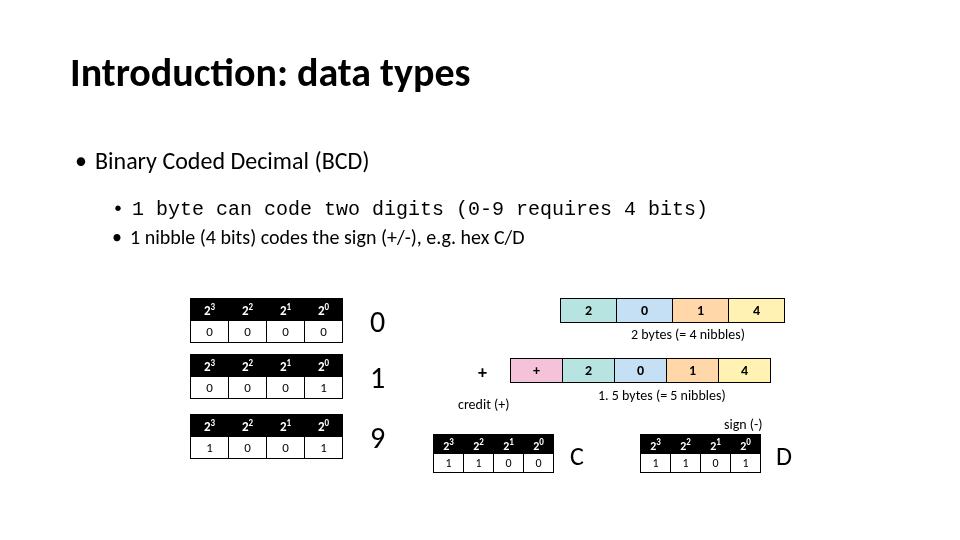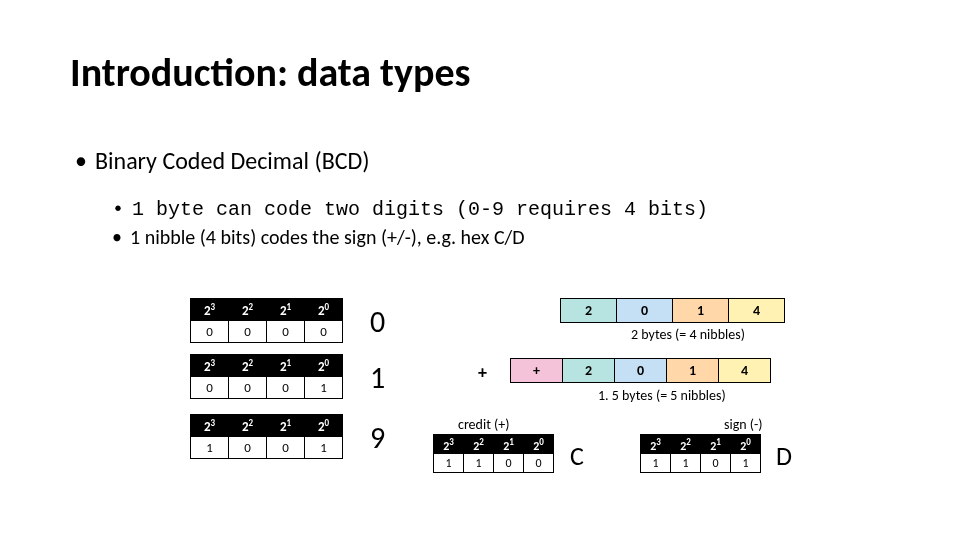--- a/index.html
+++ b/index.html
@@ -168,21 +168,21 @@
     <td class="c-pink">+</td>
     <td class="c-teal">2</td>
     <td class="c-blue">0</td>
     <td class="c-orange">1</td>
     <td class="c-yellow">4</td>
   </tr>
 </tbody>
   </table>
 <div class="caption" style="left:598px; top:387px;">1. 5 bytes (= 5 nibbles)</div>
 
-<div class="caption" style="left:458px; top:416px;">credit (+)</div>
+<div class="caption" style="left:458px; top:396px;">credit (+)</div>
 <table class="mini-nibble" style="left:433px; top:434px;">
   <tbody>
       <tr>
     <th class="exp"><span>2</span><sup>3</sup></th>
     <th class="exp"><span>2</span><sup>2</sup></th>
     <th class="exp"><span>2</span><sup>1</sup></th>
     <th class="exp"><span>2</span><sup>0</sup></th>
   </tr>
   <tr>
     <td>1</td>

